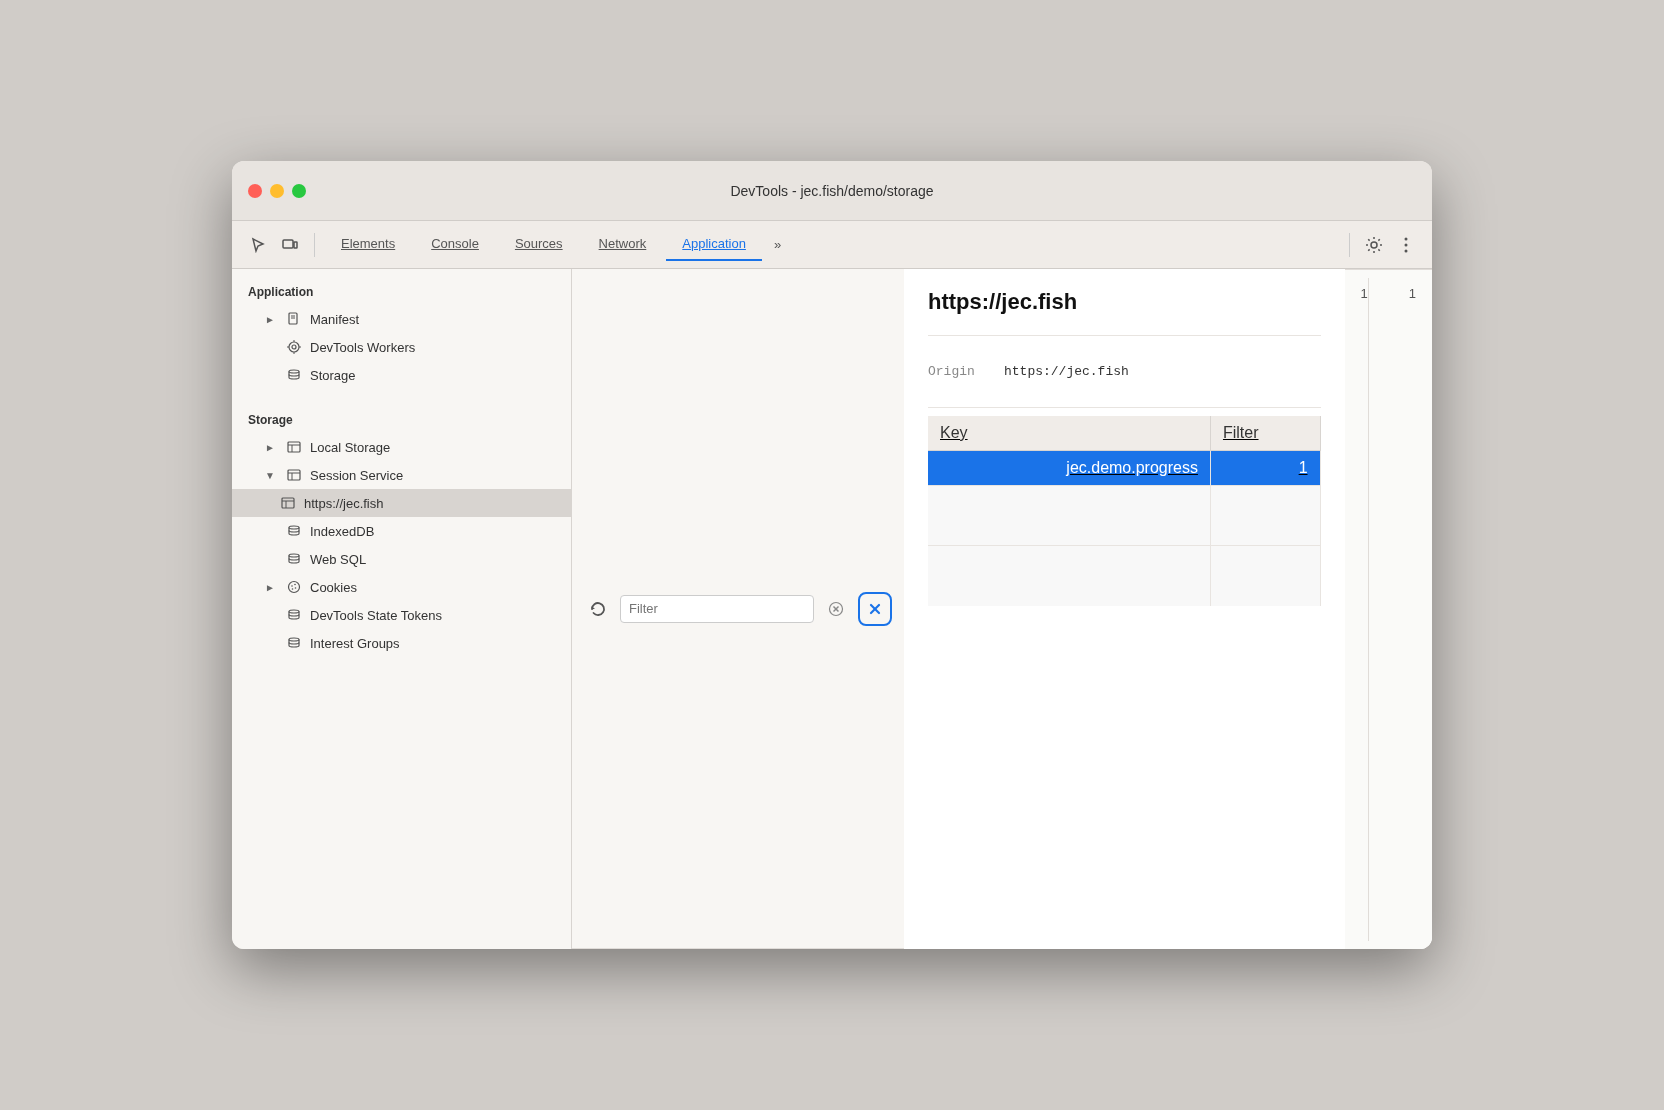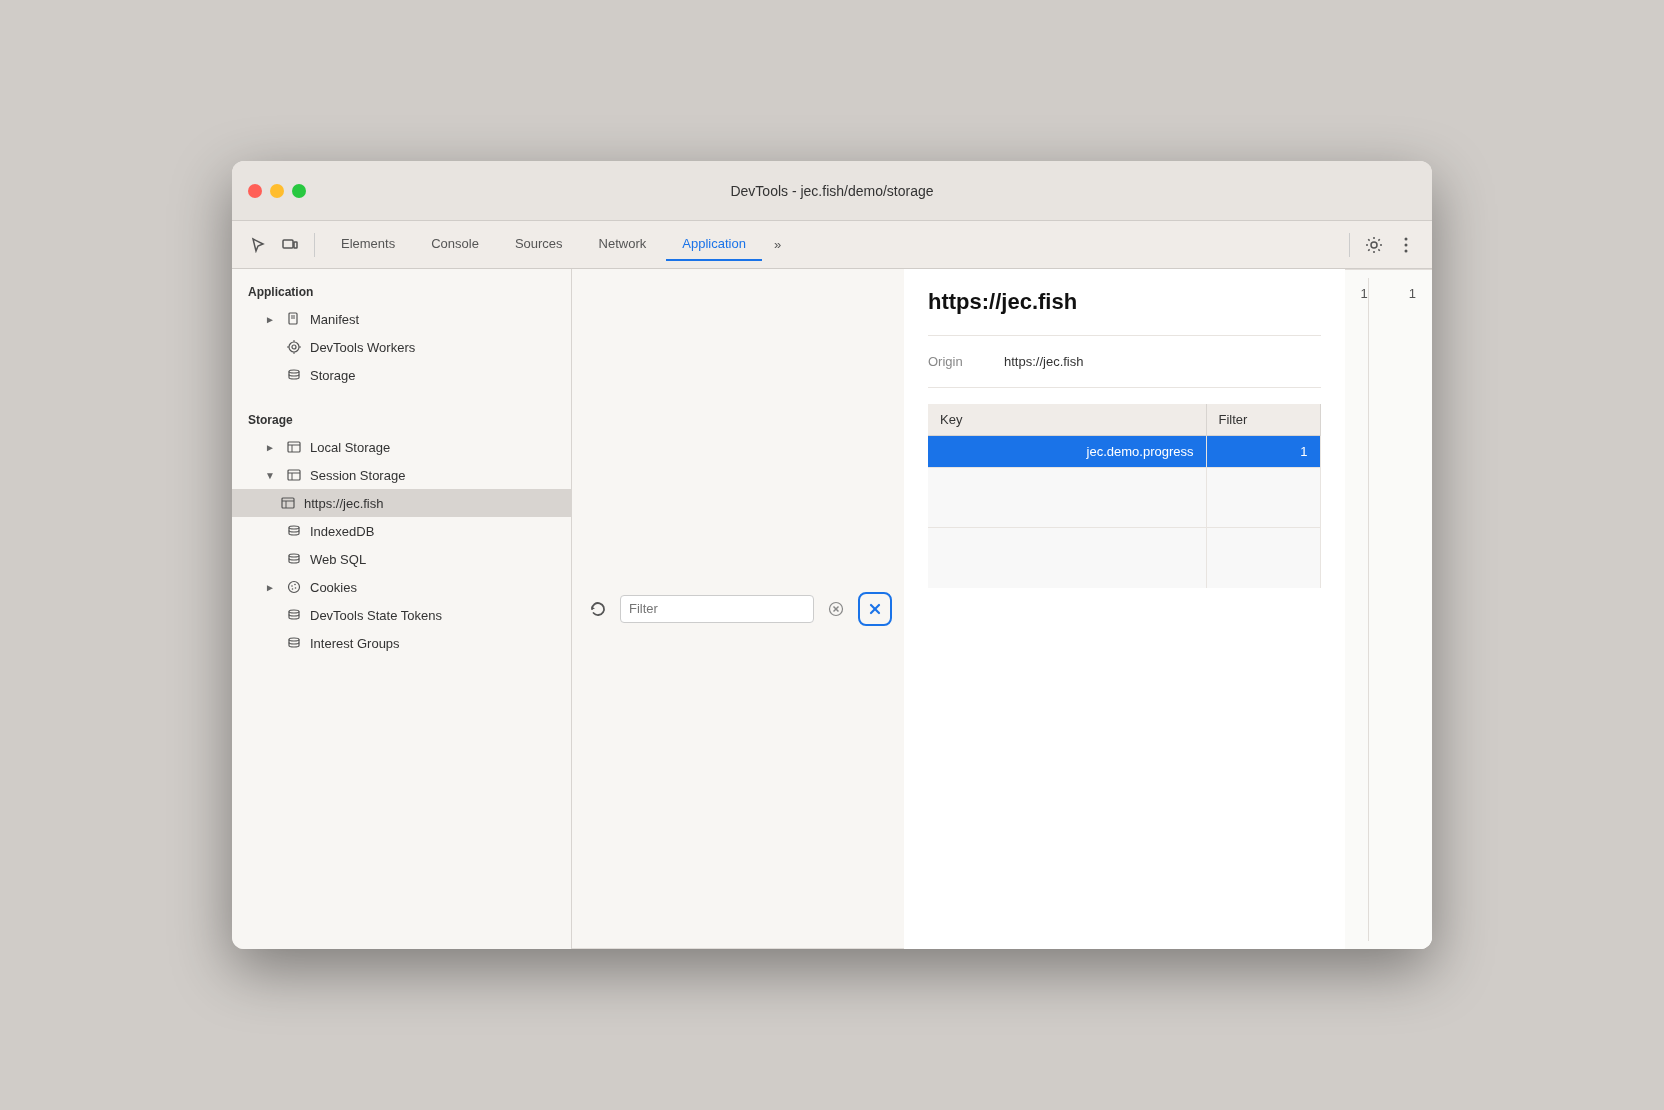--- a/index.html
+++ b/index.html
@@ -74,20 +74,21 @@
       background: #ccc;
       margin: 0 6px;
     }
     .tab {
       padding: 8px 16px;
       font-size: 13px;
       color: #555;
       cursor: pointer;
       border-bottom: 2px solid transparent;
       white-space: nowrap;
+      text-decoration: underline;
     }
     .tab.active {
       color: #1a73e8;
       border-bottom: 2px solid #1a73e8;
       font-weight: 500;
     }
     .tab-more {
       padding: 8px 8px;
       font-size: 13px;
       color: #555;
@@ -219,35 +220,37 @@
     .origin-title {
       font-size: 22px;
       font-weight: 600;
       color: #111;
       margin-bottom: 20px;
     }
     .origin-row {
       display: flex;
       align-items: flex-end;
       gap: 16px;
-      padding: 18px 0;
+      padding: 28px 0;
       border-top: 1px solid #e8e4e0;
       border-bottom: 1px solid #e8e4e0;
       font-size: 13px;
       color: #333;
+      font-family: Liberation Mono, monospace;
     }
     .origin-label {
       color: #888;
       min-width: 60px;
     }
     .data-table {
       width: 100%;
       border-collapse: collapse;
-      margin-top: 16px;
-      font-size: 13px;
+      margin-top: 8px;
+      font-size: 16px;
+      text-decoration: underline;
     }
     .data-table th {
       background: #f0ece8;
       text-align: left;
       padding: 8px 12px;
       font-weight: 500;
       color: #333;
       border-bottom: 1px solid #d8d4d0;
       border-right: 1px solid #d8d4d0;
     }
@@ -412,21 +415,21 @@
 
       <div class="sidebar-item indent1">
         <span class="sidebar-item-arrow">▼</span>
         <span class="icon">
           <svg width="14" height="14" viewBox="0 0 14 14" fill="none">
             <rect x="1" y="2" width="12" height="10" rx="1" stroke="#555" stroke-width="1.2"></rect>
             <line x1="1" y1="5" x2="13" y2="5" stroke="#555" stroke-width="1"></line>
             <line x1="5" y1="5" x2="5" y2="12" stroke="#555" stroke-width="1"></line>
           </svg>
         </span>
-        <span>Session Storage</span>
+        <span>Session Service</span>
       </div>
 
       <div class="sidebar-item indent2 selected">
         <span class="icon">
           <svg width="14" height="14" viewBox="0 0 14 14" fill="none">
             <rect x="1" y="2" width="12" height="10" rx="1" stroke="#555" stroke-width="1.2"></rect>
             <line x1="1" y1="5" x2="13" y2="5" stroke="#555" stroke-width="1"></line>
             <line x1="5" y1="5" x2="5" y2="12" stroke="#555" stroke-width="1"></line>
           </svg>
         </span>

